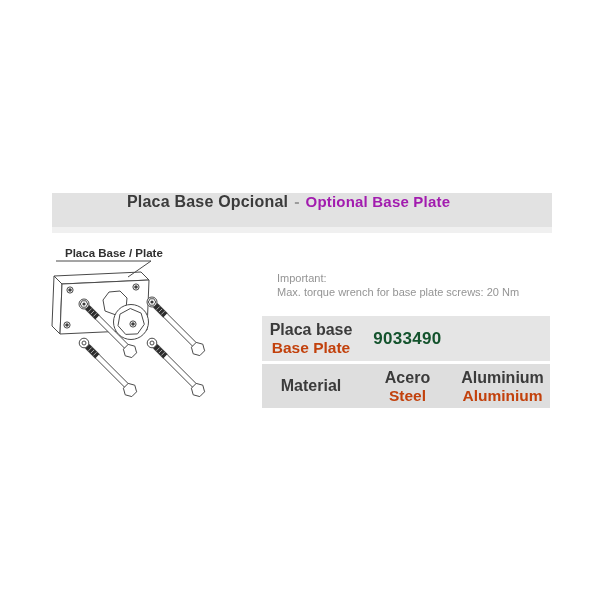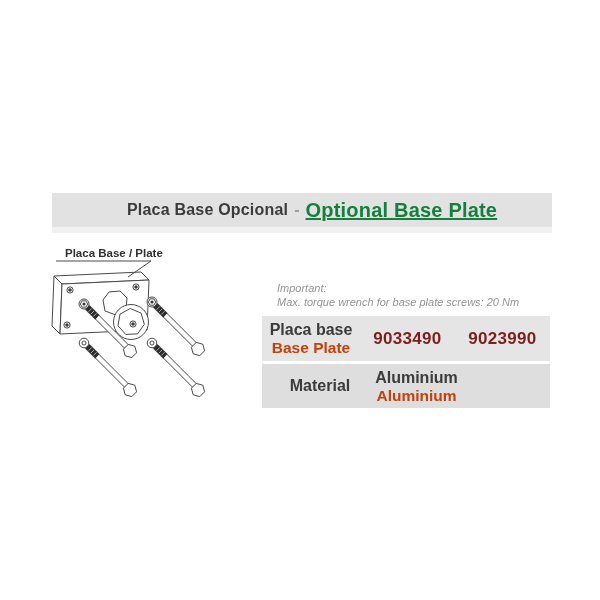--- a/index.html
+++ b/index.html
@@ -1,43 +1,43 @@
 <!DOCTYPE html>
 <html><head>
 <meta charset="utf-8">
 <style>
   html,body{margin:0;padding:0;background:#fff;}
   .page{position:relative;width:600px;height:600px;background:#ffffff;overflow:hidden;
         font-family:"Liberation Sans","DejaVu Sans",sans-serif;}
 
   
   .header-bar{position:absolute;left:52px;top:193px;width:500px;height:34px;
-              background:#e2e2e2;display:flex;align-items:center;
+              background:#e2e2e2;display:flex;align-items:flex-start;
               padding-left:75px;box-sizing:border-box;}
   .header-strip{position:absolute;left:52px;top:227px;width:500px;height:6px;background:#f0f0f0;}
   .title-es{font-size:16px;font-weight:600;color:#3b3b3b;letter-spacing:.2px;white-space:pre;}
   .title-sep{font-size:16px;font-weight:600;color:#9c9c9c;margin:0 6px;}
-  .title-en{font-size:20px;font-weight:600;color:#15803d;letter-spacing:.2px;white-space:pre;text-decoration:underline;}
+  .title-en{font-size:15px;font-weight:600;color:#a21caf;letter-spacing:.2px;white-space:pre;}
 
   
   .diagram{position:absolute;left:45px;top:238px;width:165px;height:160px;}
 
   
   .notes-dark{position:absolute;left:277px;top:252px;font-size:11.5px;line-height:15px;color:#3a3a3a;}
-  .notes-gray{position:absolute;left:277px;top:282px;font-size:11px;line-height:13.5px;color:#949494;font-style:italic;}
+  .notes-gray{position:absolute;left:277px;top:272px;font-size:11px;line-height:13.5px;color:#949494;}
 
   
   .spec-table{position:absolute;left:262px;top:316px;width:288px;}
   .t-row{display:flex;}
   .t-row.r1{height:45px;background:#e5e5e5;margin-bottom:3px;}
-  .t-row.r2{height:44px;background:#dedede;padding-left:9px;}
+  .t-row.r2{height:44px;background:#dedede;}
   .t-cell{display:flex;flex-direction:column;align-items:center;justify-content:center;box-sizing:border-box;}
   .c1{width:98px;} .c2{width:95px;} .c3{width:95px;}
   .cell-primary{font-size:16px;font-weight:600;color:#3b3b3b;line-height:18px;white-space:nowrap;}
-  .cell-number{font-size:17px;font-weight:600;color:#7f1d1d;line-height:18px;letter-spacing:.3px;text-align:right;}
+  .cell-number{font-size:17px;font-weight:600;color:#14532d;line-height:18px;letter-spacing:.3px;text-align:right;}
   .cell-secondary{font-size:15.5px;font-weight:600;color:#c2410c;line-height:17px;white-space:nowrap;}
 </style>
 </head>
 <body>
 
 <div class="page">
 
   <div class="header-bar">
     <span class="title-es">Placa Base Opcional</span>
     <span class="title-sep">-</span>
@@ -114,27 +114,28 @@
 
   <div class="spec-table">
     <div class="t-row r1">
       <div class="t-cell c1">
         <span class="cell-primary">Placa base</span>
         <span class="cell-secondary">Base Plate</span>
       </div>
       <div class="t-cell c2">
         <span class="cell-number">9033490</span>
       </div>
-      <div class="t-cell c3">
-        <span class="cell-number">9023990</span>
-      </div>
     </div>
     <div class="t-row r2">
       <div class="t-cell c1">
         <span class="cell-primary">Material</span>
+      </div>
+      <div class="t-cell c2">
+        <span class="cell-primary">Acero</span>
+        <span class="cell-secondary">Steel</span>
       </div>
       <div class="t-cell c3">
         <span class="cell-primary">Aluminium</span>
         <span class="cell-secondary">Aluminium</span>
       </div>
     </div>
   </div>
 
 </div>
 

